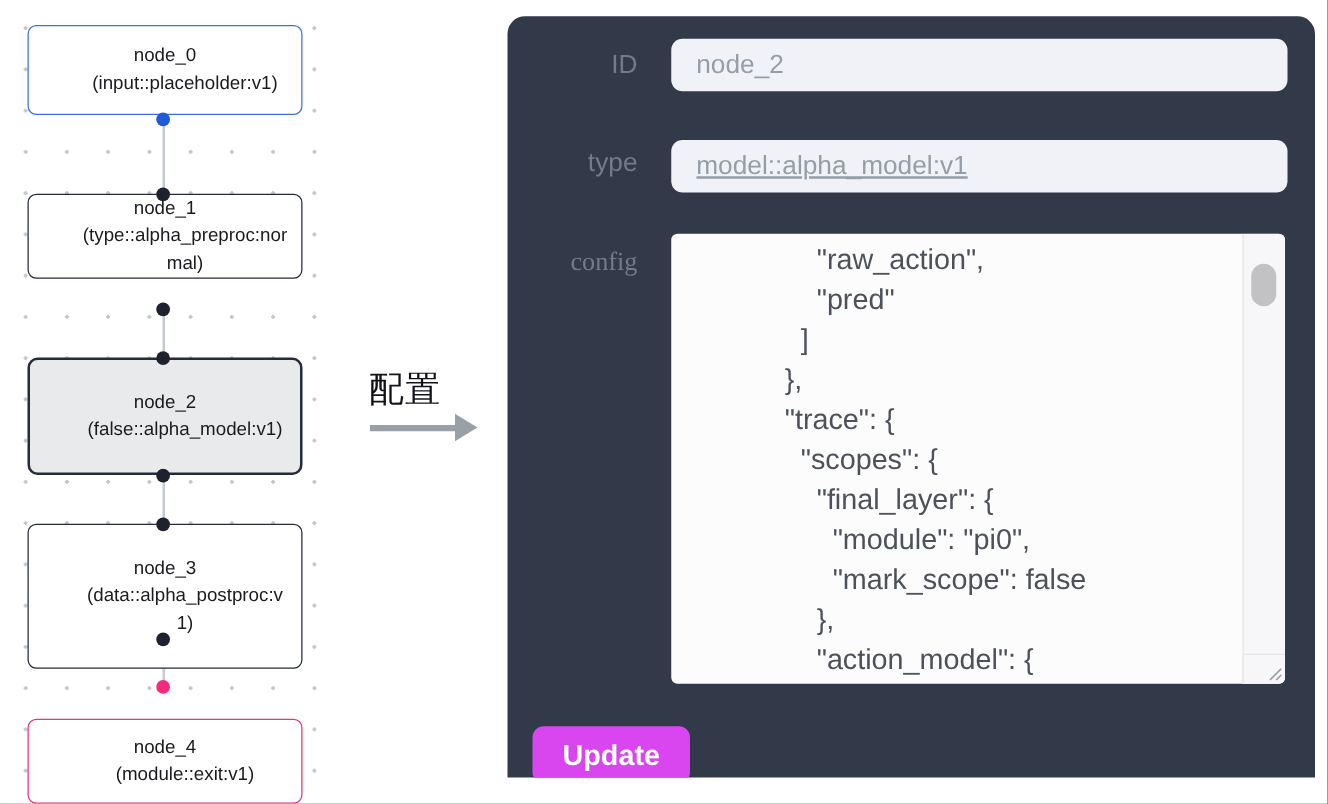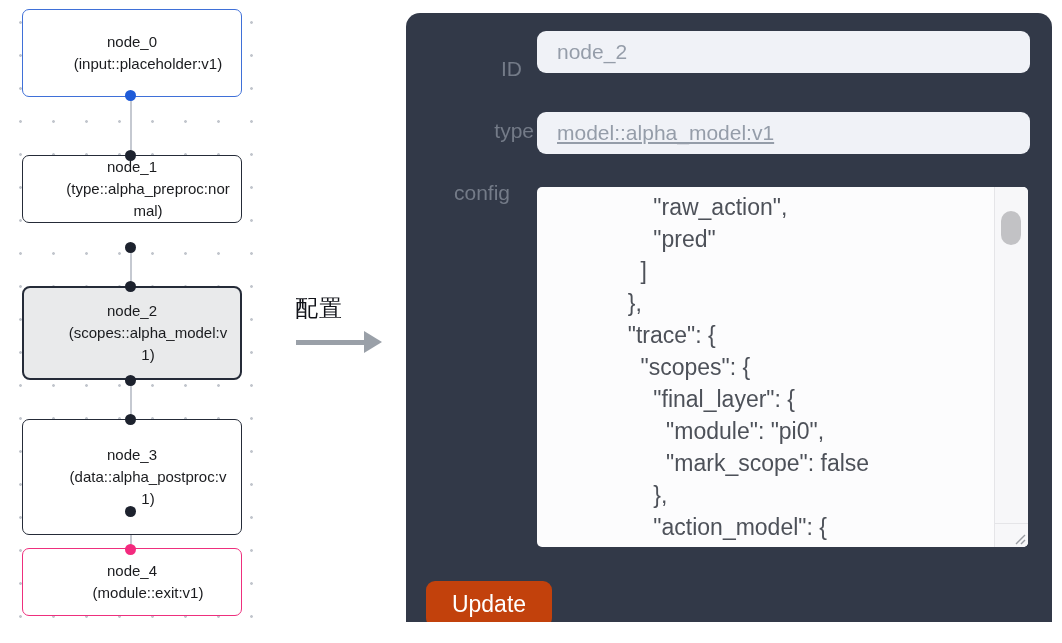--- a/index.html
+++ b/index.html
@@ -19,36 +19,36 @@
   .edge-12{top:247px;height:39px;}
   .edge-23{top:380px;height:39px;}
   .edge-34{top:511px;height:38px;}
   .node{
     position:absolute;left:22px;width:220px;box-sizing:border-box;
     background:#ffffff;border:1.6px solid #252b38;border-radius:7px;
     display:flex;flex-direction:column;align-items:center;justify-content:center;
     text-align:center;color:#1a1b1e;font-size:15px;line-height:22px;
   }
   .node .node-subtitle{width:168px;word-break:break-all;margin-left:32px;}
-  .node-0{top:9px;height:88px;border-color:#3f70d8;}
+  .node-0{top:20px;height:72px;border-color:#3f70d8;}
   .node-1{top:155px;height:68px;}
   .node-2{top:286px;height:94px;background:#e9eaeb;border-width:2.4px;border-radius:8px;}
   .node-3{top:419px;height:116px;}
-  .node-4{top:548px;height:68px;border-color:#ee2f7d;}
+  .node-4{top:575px;height:68px;border-color:#ee2f7d;}
   .port{position:absolute;left:125px;width:11px;height:11px;border-radius:50%;background:#1d222e;z-index:5;}
   .port-blue{background:#1f5bd8;}
   .port-pink{background:#f32a7e;}
   .p-n0-out{top:90px;}
   .p-n1-in{top:150px;}  .p-n1-out{top:242px;}
   .p-n2-in{top:281px;}  .p-n2-out{top:375px;}
   .p-n3-in{top:414px;}  .p-n3-out{top:506px;}
   .p-n4-in{top:544px;}
   
   .annotation-label{
-    position:absolute;left:295px;top:293px;font-size:23px;color:#111319;
+    position:absolute;left:295px;top:293px;font-size:28px;color:#111319;
     font-weight:500;letter-spacing:1px;text-align:center;
   }
   .arrow-shaft{position:absolute;left:296px;top:340px;width:70px;height:5px;background:#9aa0a8;}
   .arrow-head{position:absolute;left:364px;top:331px;width:0;height:0;
     border-left:18px solid #9aa0a8;border-top:11.5px solid transparent;border-bottom:11.5px solid transparent;}
   
   .canvas-right-top,.canvas-right-left{
     position:absolute;
     background-image:radial-gradient(circle,#c2c6cd 1.3px,transparent 1.5px);
     background-size:33px 33px;background-position:8px 5px;
@@ -57,23 +57,23 @@
   .canvas-right-left{left:392px;top:0;width:14px;height:622px;}
   
   .panel{
     position:absolute;left:406px;top:13px;width:646px;height:609px;
     background:#323948;border-radius:14px 14px 0 0;overflow:hidden;
   }
   .field-label{
     position:absolute;left:0;width:104px;text-align:right;
     color:#747b88;font-size:21px;
   }
-  .label-id{top:44px;padding-left:12px;}
-  .label-type{top:106px;padding-left:24px;}
-  .label-config{top:168px;}
+  .label-id{top:27px;}
+  .label-type{top:106px;}
+  .label-config{top:184px;font-family:Liberation Serif, serif;}
   .text-input{
     position:absolute;left:131px;width:493px;height:42px;box-sizing:border-box;
     background:#f0f2f7;border:none;border-radius:9px;outline:none;
     padding:0 20px;font-size:21px;color:#959da9;
     font-family:"Liberation Sans","DejaVu Sans",sans-serif;
   }
   .input-id{top:18px;}
   .input-type{top:99px;text-decoration:underline;}
   .config-box{
     position:absolute;left:131px;top:174px;width:491px;height:360px;
@@ -92,22 +92,22 @@
     position:absolute;left:6px;top:24px;width:20px;height:34px;
     background:#c2c2c5;border-radius:10px;
   }
   .scrollbar-corner{
     position:absolute;right:0;bottom:0;width:34px;height:24px;
     background:#f7f7f9;border-left:1px solid #e5e5e8;border-top:1px solid #e5e5e8;box-sizing:border-box;
   }
   .resize-grip{position:absolute;right:2px;bottom:2px;width:16px;height:16px;}
   .update-button{
     position:absolute;left:20px;top:568px;width:126px;height:46px;
-    background:#c2410c;border:none;border-radius:9px;cursor:pointer;
-    color:#ffffff;font-size:23px;font-weight:400;
+    background:#d946ef;border:none;border-radius:9px;cursor:pointer;
+    color:#ffffff;font-size:23px;font-weight:700;
     font-family:"Liberation Sans","DejaVu Sans",sans-serif;
   }
 </style>
 </head>
 <body>
 
 <div class="canvas-left">
   <div class="edge edge-01"></div>
   <div class="edge edge-12"></div>
   <div class="edge edge-23"></div>
@@ -116,21 +116,21 @@
   <div class="node node-0">
     <div class="node-title">node_0</div>
     <div class="node-subtitle">(input::placeholder:v1)</div>
   </div>
   <div class="node node-1">
     <div class="node-title">node_1</div>
     <div class="node-subtitle">(type::alpha_preproc:normal)</div>
   </div>
   <div class="node node-2">
     <div class="node-title">node_2</div>
-    <div class="node-subtitle">(scopes::alpha_model:v1)</div>
+    <div class="node-subtitle">(false::alpha_model:v1)</div>
   </div>
   <div class="node node-3">
     <div class="node-title">node_3</div>
     <div class="node-subtitle">(data::alpha_postproc:v1)</div>
   </div>
   <div class="node node-4">
     <div class="node-title">node_4</div>
     <div class="node-subtitle">(module::exit:v1)</div>
   </div>
 

